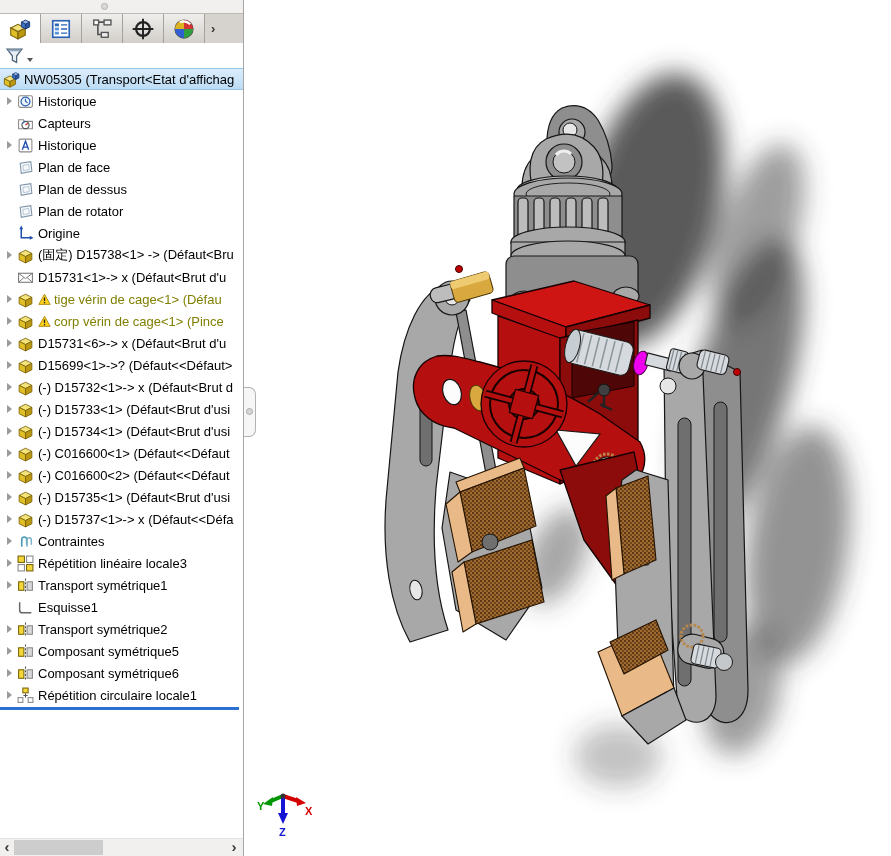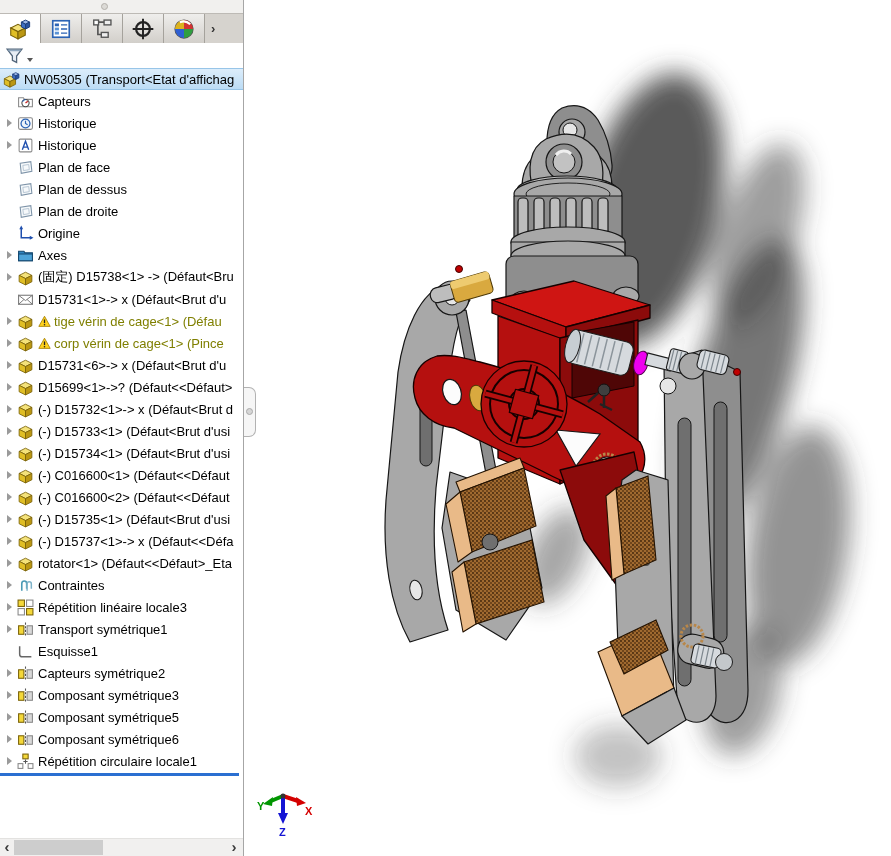--- a/index.html
+++ b/index.html
@@ -232,74 +232,67 @@
 
     <div class="tree">
       <div class="trow root-row">
         <svg class="row-ic">
             <use href="#i-assembly"></use>
           </svg>
         <span class="lbl">NW05305  (Transport&lt;Etat d'affichag</span>
       </div>
       <div id="tree-rows">
           <div class="trow">
+            <span class="exp has"></span>
+            <svg class="row-ic">
+              <use href="#i-history" xlink:href="#i-history"></use>
+            </svg>
+            <span class="lbl">Historique</span>
+          </div>
+          <div class="trow">
             <span class="exp"></span>
             <svg class="row-ic">
               <use href="#i-sensors" xlink:href="#i-sensors"></use>
             </svg>
             <span class="lbl">Capteurs</span>
           </div>
           <div class="trow">
             <span class="exp has"></span>
             <svg class="row-ic">
-              <use href="#i-history" xlink:href="#i-history"></use>
+              <use href="#i-annotations" xlink:href="#i-annotations"></use>
             </svg>
             <span class="lbl">Historique</span>
           </div>
           <div class="trow">
-            <span class="exp has"></span>
-            <svg class="row-ic">
-              <use href="#i-annotations" xlink:href="#i-annotations"></use>
-            </svg>
-            <span class="lbl">Historique</span>
-          </div>
-          <div class="trow">
             <span class="exp"></span>
             <svg class="row-ic">
               <use href="#i-plane" xlink:href="#i-plane"></use>
             </svg>
             <span class="lbl">Plan de face</span>
           </div>
           <div class="trow">
             <span class="exp"></span>
             <svg class="row-ic">
               <use href="#i-plane" xlink:href="#i-plane"></use>
             </svg>
             <span class="lbl">Plan de dessus</span>
           </div>
           <div class="trow">
             <span class="exp"></span>
             <svg class="row-ic">
               <use href="#i-plane" xlink:href="#i-plane"></use>
             </svg>
-            <span class="lbl">Plan de droite</span>
+            <span class="lbl">Plan de rotator</span>
           </div>
           <div class="trow">
             <span class="exp"></span>
             <svg class="row-ic">
               <use href="#i-origin" xlink:href="#i-origin"></use>
             </svg>
             <span class="lbl">Origine</span>
-          </div>
-          <div class="trow">
-            <span class="exp has"></span>
-            <svg class="row-ic">
-              <use href="#i-folder" xlink:href="#i-folder"></use>
-            </svg>
-            <span class="lbl">Axes</span>
           </div>
           <div class="trow">
             <span class="exp has"></span>
             <svg class="row-ic">
               <use href="#i-part" xlink:href="#i-part"></use>
             </svg>
             <span class="lbl">(固定) D15738&lt;1&gt; -&gt; (Défaut&lt;Bru</span>
           </div>
           <div class="trow">
             <span class="exp"></span>
@@ -387,27 +380,20 @@
           <div class="trow">
             <span class="exp has"></span>
             <svg class="row-ic">
               <use href="#i-part" xlink:href="#i-part"></use>
             </svg>
             <span class="lbl">(-) D15737&lt;1&gt;-&gt; x (Défaut&lt;&lt;Défa</span>
           </div>
           <div class="trow">
             <span class="exp has"></span>
             <svg class="row-ic">
-              <use href="#i-part" xlink:href="#i-part"></use>
-            </svg>
-            <span class="lbl">rotator&lt;1&gt; (Défaut&lt;&lt;Défaut&gt;_Eta</span>
-          </div>
-          <div class="trow">
-            <span class="exp has"></span>
-            <svg class="row-ic">
               <use href="#i-mates" xlink:href="#i-mates"></use>
             </svg>
             <span class="lbl">Contraintes</span>
           </div>
           <div class="trow">
             <span class="exp has"></span>
             <svg class="row-ic">
               <use href="#i-linear-pattern" xlink:href="#i-linear-pattern"></use>
             </svg>
             <span class="lbl">Répétition linéaire locale3</span>
@@ -424,28 +410,21 @@
             <svg class="row-ic">
               <use href="#i-sketch" xlink:href="#i-sketch"></use>
             </svg>
             <span class="lbl">Esquisse1</span>
           </div>
           <div class="trow">
             <span class="exp has"></span>
             <svg class="row-ic">
               <use href="#i-mirror" xlink:href="#i-mirror"></use>
             </svg>
-            <span class="lbl">Capteurs symétrique2</span>
-          </div>
-          <div class="trow">
-            <span class="exp has"></span>
-            <svg class="row-ic">
-              <use href="#i-mirror" xlink:href="#i-mirror"></use>
-            </svg>
-            <span class="lbl">Composant symétrique3</span>
+            <span class="lbl">Transport symétrique2</span>
           </div>
           <div class="trow">
             <span class="exp has"></span>
             <svg class="row-ic">
               <use href="#i-mirror" xlink:href="#i-mirror"></use>
             </svg>
             <span class="lbl">Composant symétrique5</span>
           </div>
           <div class="trow">
             <span class="exp has"></span>

